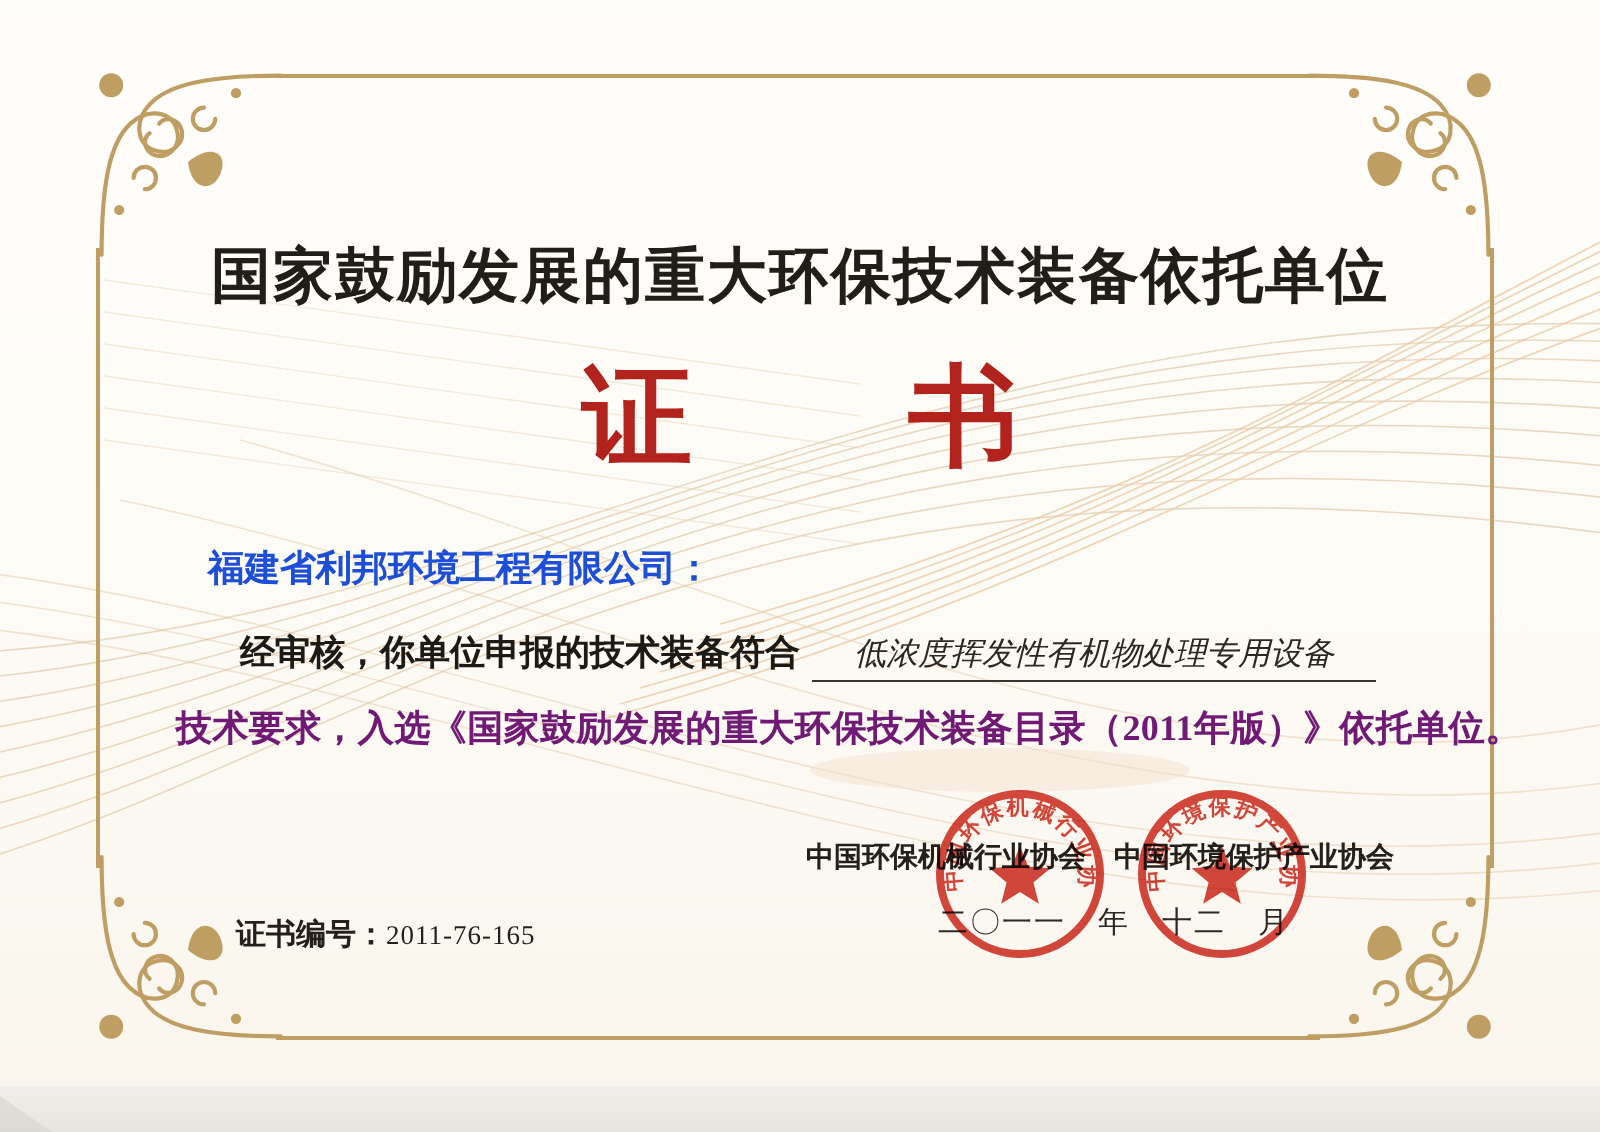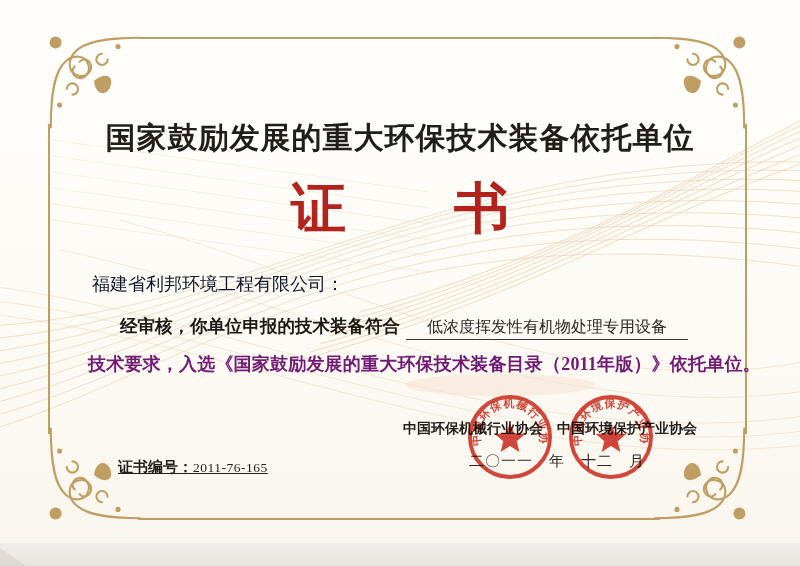--- a/index.html
+++ b/index.html
@@ -24,33 +24,33 @@
   .cnr.tr{left:653px;top:33px;transform:scaleX(-1);}
   .cnr.bl{left:46px;top:427px;transform:scaleY(-1);}
   .cnr.br{left:653px;top:427px;transform:scale(-1,-1);}
   
   .title{position:absolute;left:0;top:118px;width:800px;text-align:center;
          font-family:"Liberation Sans",sans-serif;font-weight:bold;font-size:30px;
          letter-spacing:1px;color:#211d19;}
   .certword{position:absolute;left:0;top:172px;width:800px;display:flex;
          justify-content:center;gap:108px;font-weight:bold;font-size:55px;
          color:#b2231d;letter-spacing:0;}
-  .recipient{position:absolute;left:92px;top:272px;font-size:18px;color:#0f172a;}
+  .recipient{position:absolute;left:104px;top:272px;font-size:18px;color:#1d4ed8;font-weight:bold;}
   .bodyline1{position:absolute;left:120px;top:314px;font-size:17.5px;font-weight:bold;
          color:#1d1915;white-space:nowrap;}
   .fillblank{display:inline-block;font-weight:normal;font-size:16px;color:#2c2722;
          border-bottom:1.6px solid #3a352e;padding:0 21px 2px 21px;margin-left:6px;
-         line-height:1.25;}
+         line-height:1.25;font-style:italic;}
   .bodyline2{position:absolute;left:88px;top:352px;font-size:18px;font-weight:bold;
          color:#701a75;white-space:nowrap;letter-spacing:.2px;}
   .issuers{position:absolute;left:400px;top:420px;width:300px;text-align:center;
          font-size:14px;font-weight:bold;color:#241f1a;white-space:nowrap;}
   .dateline{position:absolute;left:407px;top:452px;width:300px;text-align:center;
          font-size:15px;color:#2c2722;letter-spacing:1px;}
-  .certno{position:absolute;left:118px;top:458px;color:#241f1a;text-decoration:underline;}
+  .certno{position:absolute;left:118px;top:458px;color:#241f1a;}
   .certno .lbl{font-size:15px;font-weight:bold;}
   .certno .val{font-size:13.5px;letter-spacing:.5px;}
   svg.stamp{position:absolute;width:90px;height:90px;mix-blend-mode:multiply;opacity:.92;}
   .stamp.s-left{left:465px;top:392px;}
   .stamp.s-right{left:566px;top:392px;}
   .stamp text{font-family:"Liberation Serif",serif;font-weight:bold;}
 </style>
 </head>
 <body>
 

